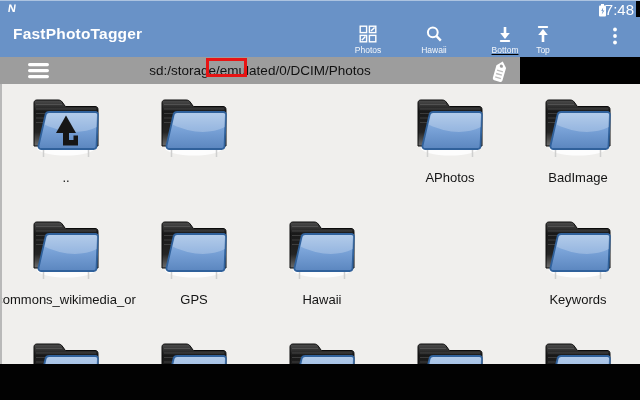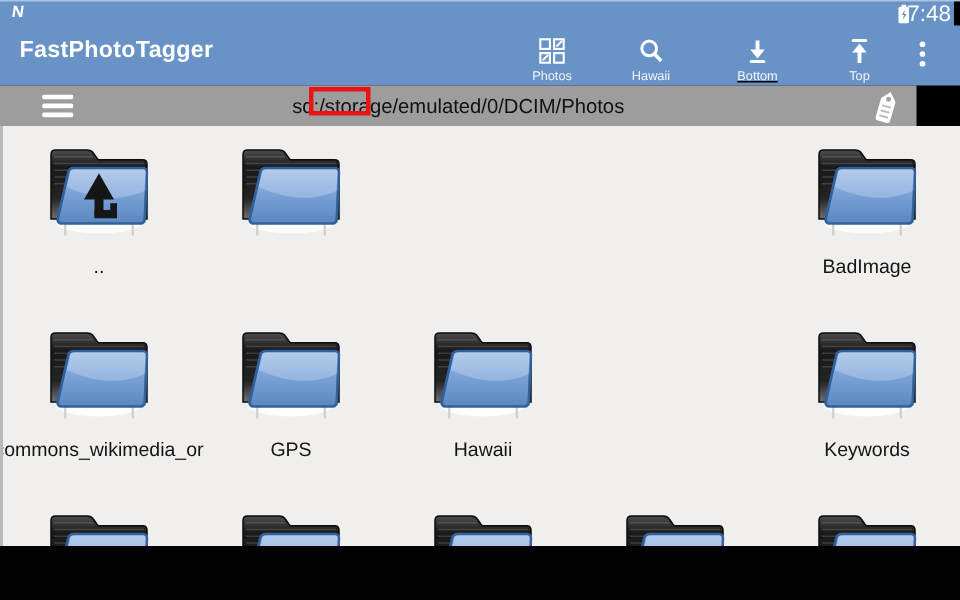--- a/index.html
+++ b/index.html
@@ -11,24 +11,24 @@
   
   .topbar { position:absolute; top:0; left:0; width:640px; height:57px; background:#6992c7; border-top:1px solid rgba(255,255,255,.45); }
   .n-glyph { position:absolute; left:8px; top:1px; color:#fff; font-size:11px; font-weight:bold; transform:skewX(-8deg); }
   .batt { position:absolute; right:33px; top:2px; }
   .clock { position:absolute; right:6px; top:0; color:#fff; font-size:15px; }
   .corner-notch { position:absolute; right:0; top:0; width:4px; height:16px; background:#000; }
   .app-title { position:absolute; left:13px; top:24px; color:#fff; font-size:15.5px; font-weight:bold; letter-spacing:.2px; }
   .action { position:absolute; top:24px; width:60px; text-align:center; cursor:pointer; }
   .action svg { display:block; margin:0 auto; }
   .action .albl { display:block; margin-top:2px; font-size:8.5px; color:rgba(255,255,255,.92); }
-  .act-select { left:338px; } .act-search { left:404px; } .act-bottom { left:475px;text-decoration:underline; } .act-top { left:543px; }
+  .act-select { left:338px; } .act-search { left:404px; } .act-bottom { left:475px;text-decoration:underline; } .act-top { left:513px; }
   .overflow { position:absolute; left:612px; top:26px; width:12px; height:18px; cursor:pointer; }
   
-  .pathbar { position:absolute; top:57px; left:0; width:611px; height:27px; background:#9d9d9d; }
+  .pathbar { position:absolute; top:57px; left:0; width:520px; height:27px; background:#9d9d9d; }
   .hamburger { position:absolute; left:28px; top:6px; cursor:pointer; }
   .path-text { position:absolute; left:0; right:0; top:6px; text-align:center; font-size:13.5px; color:#111; }
   .red-box { position:absolute; left:206px; top:1px; width:41px; height:19px; border:3px solid #e81414; }
   .tagicon { position:absolute; right:9px; top:2px; }
   
   .content { position:absolute; top:84px; left:0; width:640px; height:280px; background:#f0efed; border-left:2px solid #b9b9b9; overflow:hidden; }
   .grid-row { position:absolute; left:0; width:640px; height:110px; }
   .row1 { top:9px; } .row2 { top:131px; } .row3 { top:253px; }
   .cell { position:absolute; top:0; width:128px; height:110px; text-align:center; cursor:pointer; }
   .c0{left:0;} .c1{left:128px;} .c2{left:256px;} .c3{left:384px;} .c4{left:512px;}
@@ -192,20 +192,28 @@
         </div>
         <div class="flabel">..</div>
       </div>
       <div class="cell c1">
         <div class="folder-wrap">
             <svg width="78" height="66">
               <use href="#folder-art"></use>
             </svg>
           </div>
       </div>
+      <div class="cell c3">
+        <div class="folder-wrap">
+            <svg width="78" height="66">
+              <use href="#folder-art"></use>
+            </svg>
+          </div>
+        <div class="flabel">APhotos</div>
+      </div>
       <div class="cell c4">
         <div class="folder-wrap">
             <svg width="78" height="66">
               <use href="#folder-art"></use>
             </svg>
           </div>
         <div class="flabel">BadImage</div>
       </div>
     </div>
 

